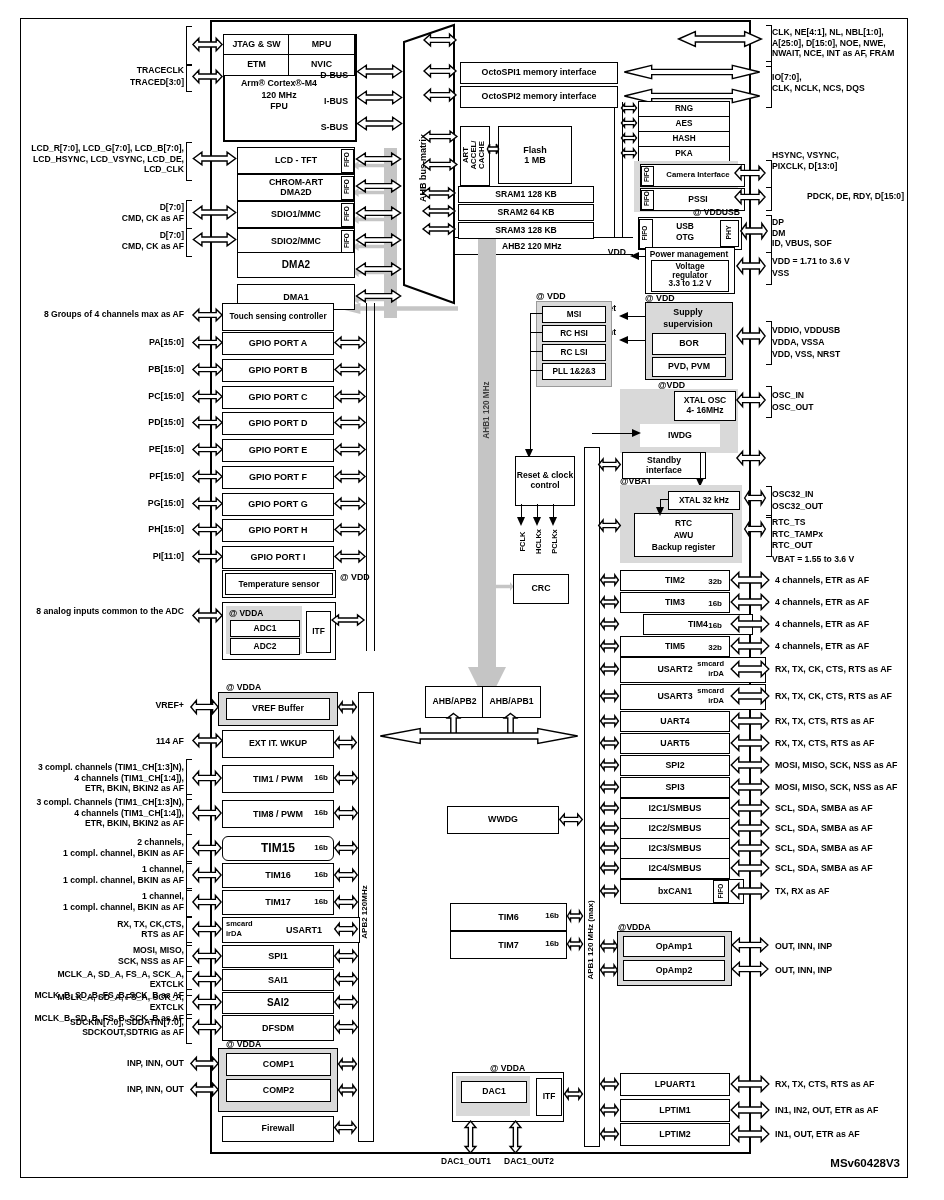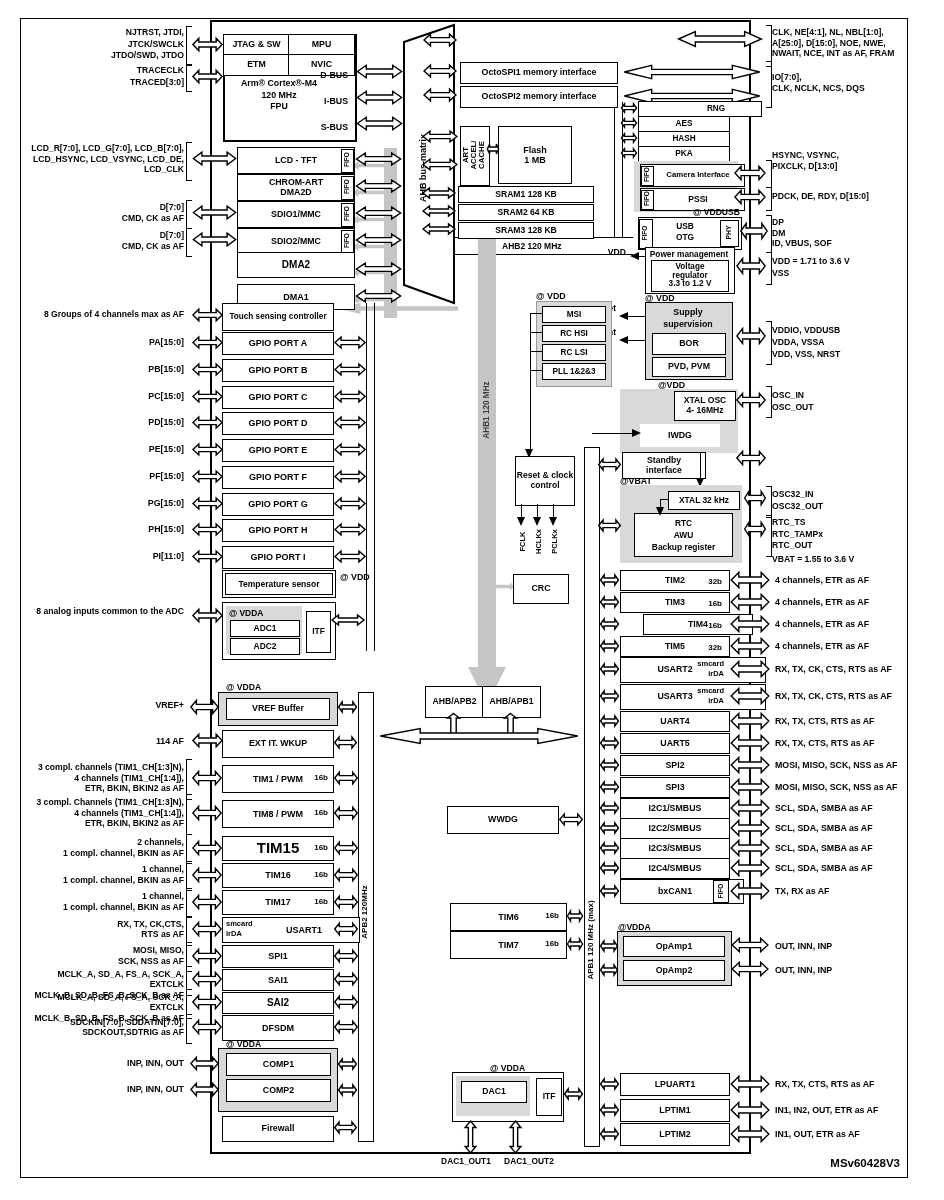--- a/index.html
+++ b/index.html
@@ -73,23 +73,20 @@
     <div class="bx" style="left: 223px; top: 34px; width: 65px; height: 20px; font-size: 8.8px; border-width: 1.2px;">JTAG &amp; SW</div>
     <div class="bx" style="left: 288px; top: 34px; width: 65px; height: 20px; font-size: 8.8px; border-width: 1.2px;">MPU</div>
     <div class="bx" style="left: 223px; top: 54px; width: 65px; height: 20px; font-size: 8.8px; border-width: 1.2px;">ETM</div>
     <div class="bx" style="left: 288px; top: 54px; width: 65px; height: 20px; font-size: 8.8px; border-width: 1.2px;">NVIC</div>
     <div class="lbl" style="left: 228px; top: 78px; width: 102px; text-align: center; font-size: 8.8px; line-height: 11.5px; font-weight: bold;">Arm® Cortex®-M4
 120 MHz
 FPU</div>
     <div class="lbl" style="left: 300px; top: 70px; width: 48px; text-align: right; font-size: 8.8px; font-weight: bold;">D-BUS</div>
     <div class="lbl" style="left: 300px; top: 96px; width: 48px; text-align: right; font-size: 8.8px; font-weight: bold;">I-BUS</div>
     <div class="lbl" style="left: 300px; top: 122px; width: 48px; text-align: right; font-size: 8.8px; font-weight: bold;">S-BUS</div>
-    <div class="lbl" style="left: 24px; top: 27px; width: 160px; text-align: right; font-size: 8.6px; line-height: 11.5px;">NJTRST, JTDI,
-JTCK/SWCLK
-JTDO/SWD, JTDO</div>
     <div class="brk" style="left: 186px; top: 26px; width: 5px; height: 38px; border-right: none;"></div>
     <svg viewBox="0 0 100 24" preserveAspectRatio="none" class="arr" style="left: 192px; top: 37px; width: 31px; height: 15px;">
       <use href="#p-h"></use>
     </svg>
     <div class="lbl" style="left: 24px; top: 65px; width: 160px; text-align: right; font-size: 8.6px; line-height: 11.5px;">TRACECLK
 TRACED[3:0]</div>
     <div class="brk" style="left: 186px; top: 64px; width: 5px; height: 26px; border-right: none;"></div>
     <svg viewBox="0 0 100 24" preserveAspectRatio="none" class="arr" style="left: 192px; top: 69px; width: 31px; height: 15px;">
       <use href="#p-h"></use>
     </svg>
@@ -206,21 +203,21 @@
 CMD, CK as AF</div>
     <div class="brk" style="left: 186px; top: 228px; width: 5px; height: 27px; border-right: none;"></div>
     <svg viewBox="0 0 100 24" preserveAspectRatio="none" class="arr" style="left: 192px; top: 232px; width: 45px; height: 15px;">
       <use href="#p-h"></use>
     </svg>
     <div class="bx" style="left: 222px; top: 303px; width: 110px; height: 26px; font-size: 8.2px;">Touch sensing controller</div>
     <div class="lbl" style="left: 24px; top: 309px; width: 160px; text-align: right; font-size: 8.6px;">8 Groups of 4 channels max as AF</div>
     <svg viewBox="0 0 100 24" preserveAspectRatio="none" class="arr" style="left: 192px; top: 308px; width: 31px; height: 14px;">
       <use href="#p-h"></use>
     </svg>
-    <div class="bx" style="left: 638px; top: 101px; width: 90px; height: 13.5px; font-size: 8.2px; padding-left: 32px;">RNG</div>
+    <div class="bx" style="left: 638px; top: 101px; width: 90px; height: 13.5px; font-size: 8.2px;">RNG</div>
     <svg viewBox="0 0 100 24" preserveAspectRatio="none" class="arr" style="left: 621px; top: 103px; width: 16px; height: 10px;">
       <use href="#p-h"></use>
     </svg>
     <div class="bx" style="left: 638px; top: 116px; width: 90px; height: 13.5px; font-size: 8.2px;">AES</div>
     <svg viewBox="0 0 100 24" preserveAspectRatio="none" class="arr" style="left: 621px; top: 118px; width: 16px; height: 10px;">
       <use href="#p-h"></use>
     </svg>
     <div class="bx" style="left: 638px; top: 131px; width: 90px; height: 13.5px; font-size: 8.2px;">HASH</div>
     <svg viewBox="0 0 100 24" preserveAspectRatio="none" class="arr" style="left: 621px; top: 133px; width: 16px; height: 10px;">
       <use href="#p-h"></use>
@@ -239,21 +236,21 @@
     <svg viewBox="0 0 100 24" preserveAspectRatio="none" class="arr" style="left: 734px; top: 165px; width: 32px; height: 16px;">
       <use href="#p-h"></use>
     </svg>
     <svg viewBox="0 0 100 24" preserveAspectRatio="none" class="arr" style="left: 734px; top: 189px; width: 32px; height: 16px;">
       <use href="#p-h"></use>
     </svg>
     <div class="brk" style="left: 766px; top: 160px; width: 5px; height: 26px; border-left: none;"></div>
     <div class="lbl" style="left: 772px; top: 150px; width: 132px; text-align: left; font-size: 8.6px;">HSYNC, VSYNC,
 PIXCLK, D[13:0]</div>
     <div class="brk" style="left: 766px; top: 187px; width: 5px; height: 22px; border-left: none;"></div>
-    <div class="lbl" style="left: 772px; top: 191px; width: 132px; text-align: left; font-size: 8.6px;">PDCK, DE, RDY, D[15:0]</div>
+    <div class="lbl" style="left: 772px; top: 191px; width: 132px; text-align: right; font-size: 8.6px;">PDCK, DE, RDY, D[15:0]</div>
     <div class="lbl" style="left: 640px; top: 207px; width: 100px; text-align: right; font-size: 8.6px;">@ VDDUSB</div>
     <div class="pan" style="left: 638px; top: 217px; width: 102px; height: 31px; border: 1.4px solid rgb(0, 0, 0); background: rgb(255, 255, 255);"></div>
     <div class="pan" style="left: 639px; top: 218.5px; width: 12px; height: 28px; border: 1.2px solid rgb(0, 0, 0); background: rgb(255, 255, 255);"></div>
     <div class="rot" style="left: 632px; top: 226.5px; width: 26px; height: 12px; font-size: 6.5px; color: rgb(0, 0, 0);">FIFO</div>
     <div class="lbl" style="left: 654px; top: 221px; width: 62px; text-align: center; font-size: 8.4px; line-height: 11px; font-weight: bold;">USB
 OTG</div>
     <div class="pan" style="left: 720px; top: 220px; width: 17px; height: 25px; border: 1.8px solid rgb(0, 0, 0); background: rgb(255, 255, 255);"></div>
     <div class="rot" style="left: 718px; top: 226px; width: 21px; height: 13px; font-size: 6.8px; color: rgb(0, 0, 0);">PHY</div>
     <svg viewBox="0 0 100 24" preserveAspectRatio="none" class="arr" style="left: 740px; top: 222px; width: 28px; height: 18px;">
       <use href="#p-h"></use>
@@ -491,21 +488,21 @@
     <div class="lbl" style="left: 24px; top: 797.25px; width: 160px; text-align: right; font-size: 8.6px;">3 compl. Channels (TIM1_CH[1:3]N),
 4 channels (TIM1_CH[1:4]),
 ETR, BKIN, BKIN2 as AF</div>
     <div class="brk" style="left: 186px; top: 794.25px; width: 5px; height: 38.5px; border-right: none;"></div>
     <svg viewBox="0 0 100 24" preserveAspectRatio="none" class="arr" style="left: 192px; top: 805px; width: 30px; height: 16px;">
       <use href="#p-h"></use>
     </svg>
     <svg viewBox="0 0 100 24" preserveAspectRatio="none" class="arr" style="left: 334px; top: 806px; width: 24px; height: 14px;">
       <use href="#p-h"></use>
     </svg>
-    <div class="bx" style="left: 222px; top: 836px; width: 110px; height: 23px; font-size: 15px;">TIM15</div>
+    <div class="bx" style="left: 222px; top: 836px; width: 110px; height: 23px; font-size: 12px; border-radius: 6px;">TIM15</div>
     <div class="lbl" style="left: 306px; top: 842.5px; width: 22px; text-align: right; font-size: 8px;">16b</div>
     <div class="lbl" style="left: 24px; top: 837px; width: 160px; text-align: right; font-size: 8.6px;">2 channels,
 1 compl. channel, BKIN as AF</div>
     <div class="brk" style="left: 186px; top: 834px; width: 5px; height: 28px; border-right: none;"></div>
     <svg viewBox="0 0 100 24" preserveAspectRatio="none" class="arr" style="left: 192px; top: 839.5px; width: 30px; height: 16px;">
       <use href="#p-h"></use>
     </svg>
     <svg viewBox="0 0 100 24" preserveAspectRatio="none" class="arr" style="left: 334px; top: 840.5px; width: 24px; height: 14px;">
       <use href="#p-h"></use>
     </svg>

